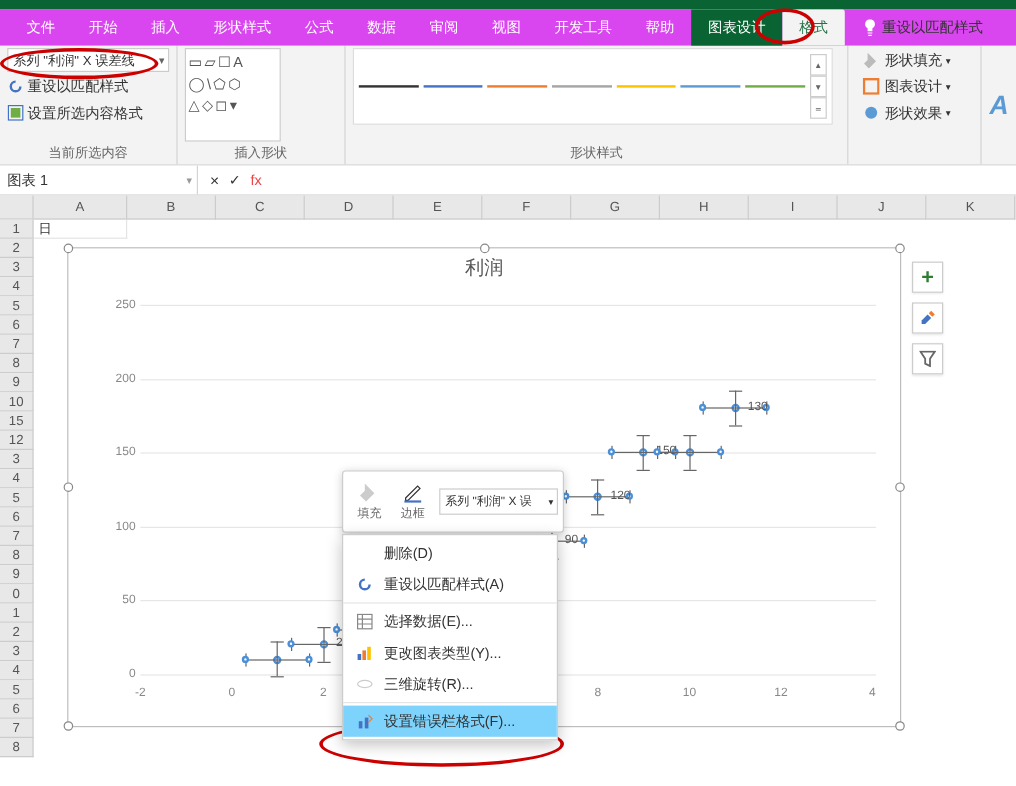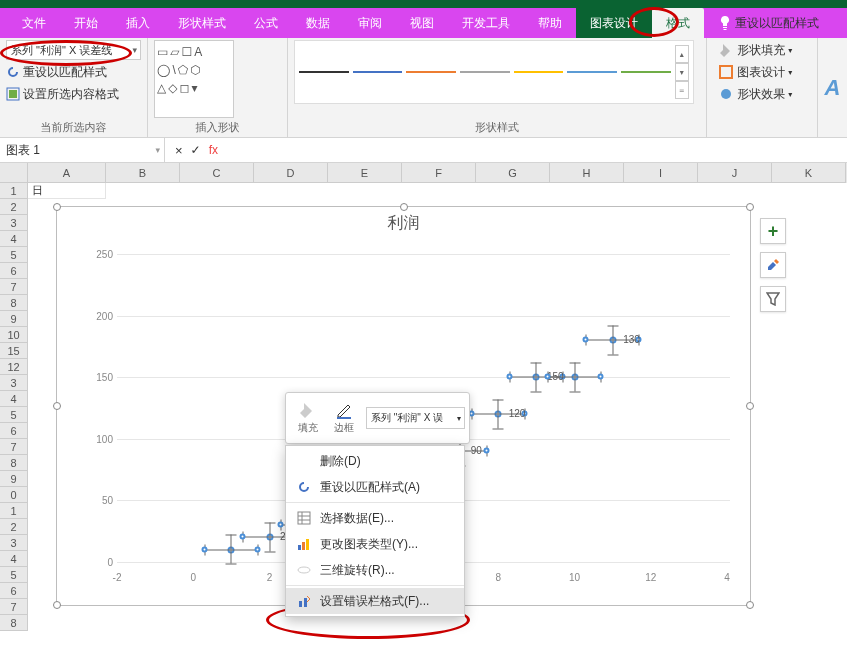--- a/index.html
+++ b/index.html
@@ -63,21 +63,21 @@
 .side-btns{position:absolute;left:760px;top:218px;display:flex;flex-direction:column;gap:8px}
 .side-btn{width:26px;height:26px;border:1px solid #ccc;background:#fff;display:flex;align-items:center;justify-content:center;cursor:pointer;box-shadow:0 1px 2px rgba(0,0,0,.1)}
 .mini-toolbar{position:absolute;left:285px;top:392px;width:185px;height:52px;background:#fff;border:1px solid #ccc;border-radius:3px;box-shadow:0 2px 8px rgba(0,0,0,.2);display:flex;align-items:center;padding:4px;z-index:5}
 .mini-btn{display:flex;flex-direction:column;align-items:center;width:36px;cursor:pointer}
 .mini-btn-label{font-size:10px;color:#666;margin-top:2px}
 .mini-combo{flex:1;height:22px;border:1px solid #ccc;display:flex;align-items:center;padding:0 4px;font-size:10px;margin-left:4px;position:relative}
 .mini-combo::after{content:"▾";position:absolute;right:3px;font-size:8px}
 .ctx-menu{position:absolute;left:285px;top:445px;width:180px;background:#fff;border:1px solid #ccc;box-shadow:0 4px 12px rgba(0,0,0,.25);z-index:6;padding:2px 0}
 .ctx-item{height:26px;display:flex;align-items:center;padding:0 8px;cursor:pointer}
 .ctx-item.disabled{color:#bbb}
-.ctx-item.hl{background:#e5e5e5}
+.ctx-item.hl{background:#7dd3fc}
 .ctx-icon{width:20px;display:flex;justify-content:center;margin-right:6px}
 .ctx-sep{height:1px;background:#e4e4e4;margin:2px 0}
 .big-oval{position:absolute;border:3px solid #c00;border-radius:50%;pointer-events:none}
 </style>
 </head>
 <body>
 
 <div class="titlebar"></div>
 
 <div class="menubar">

